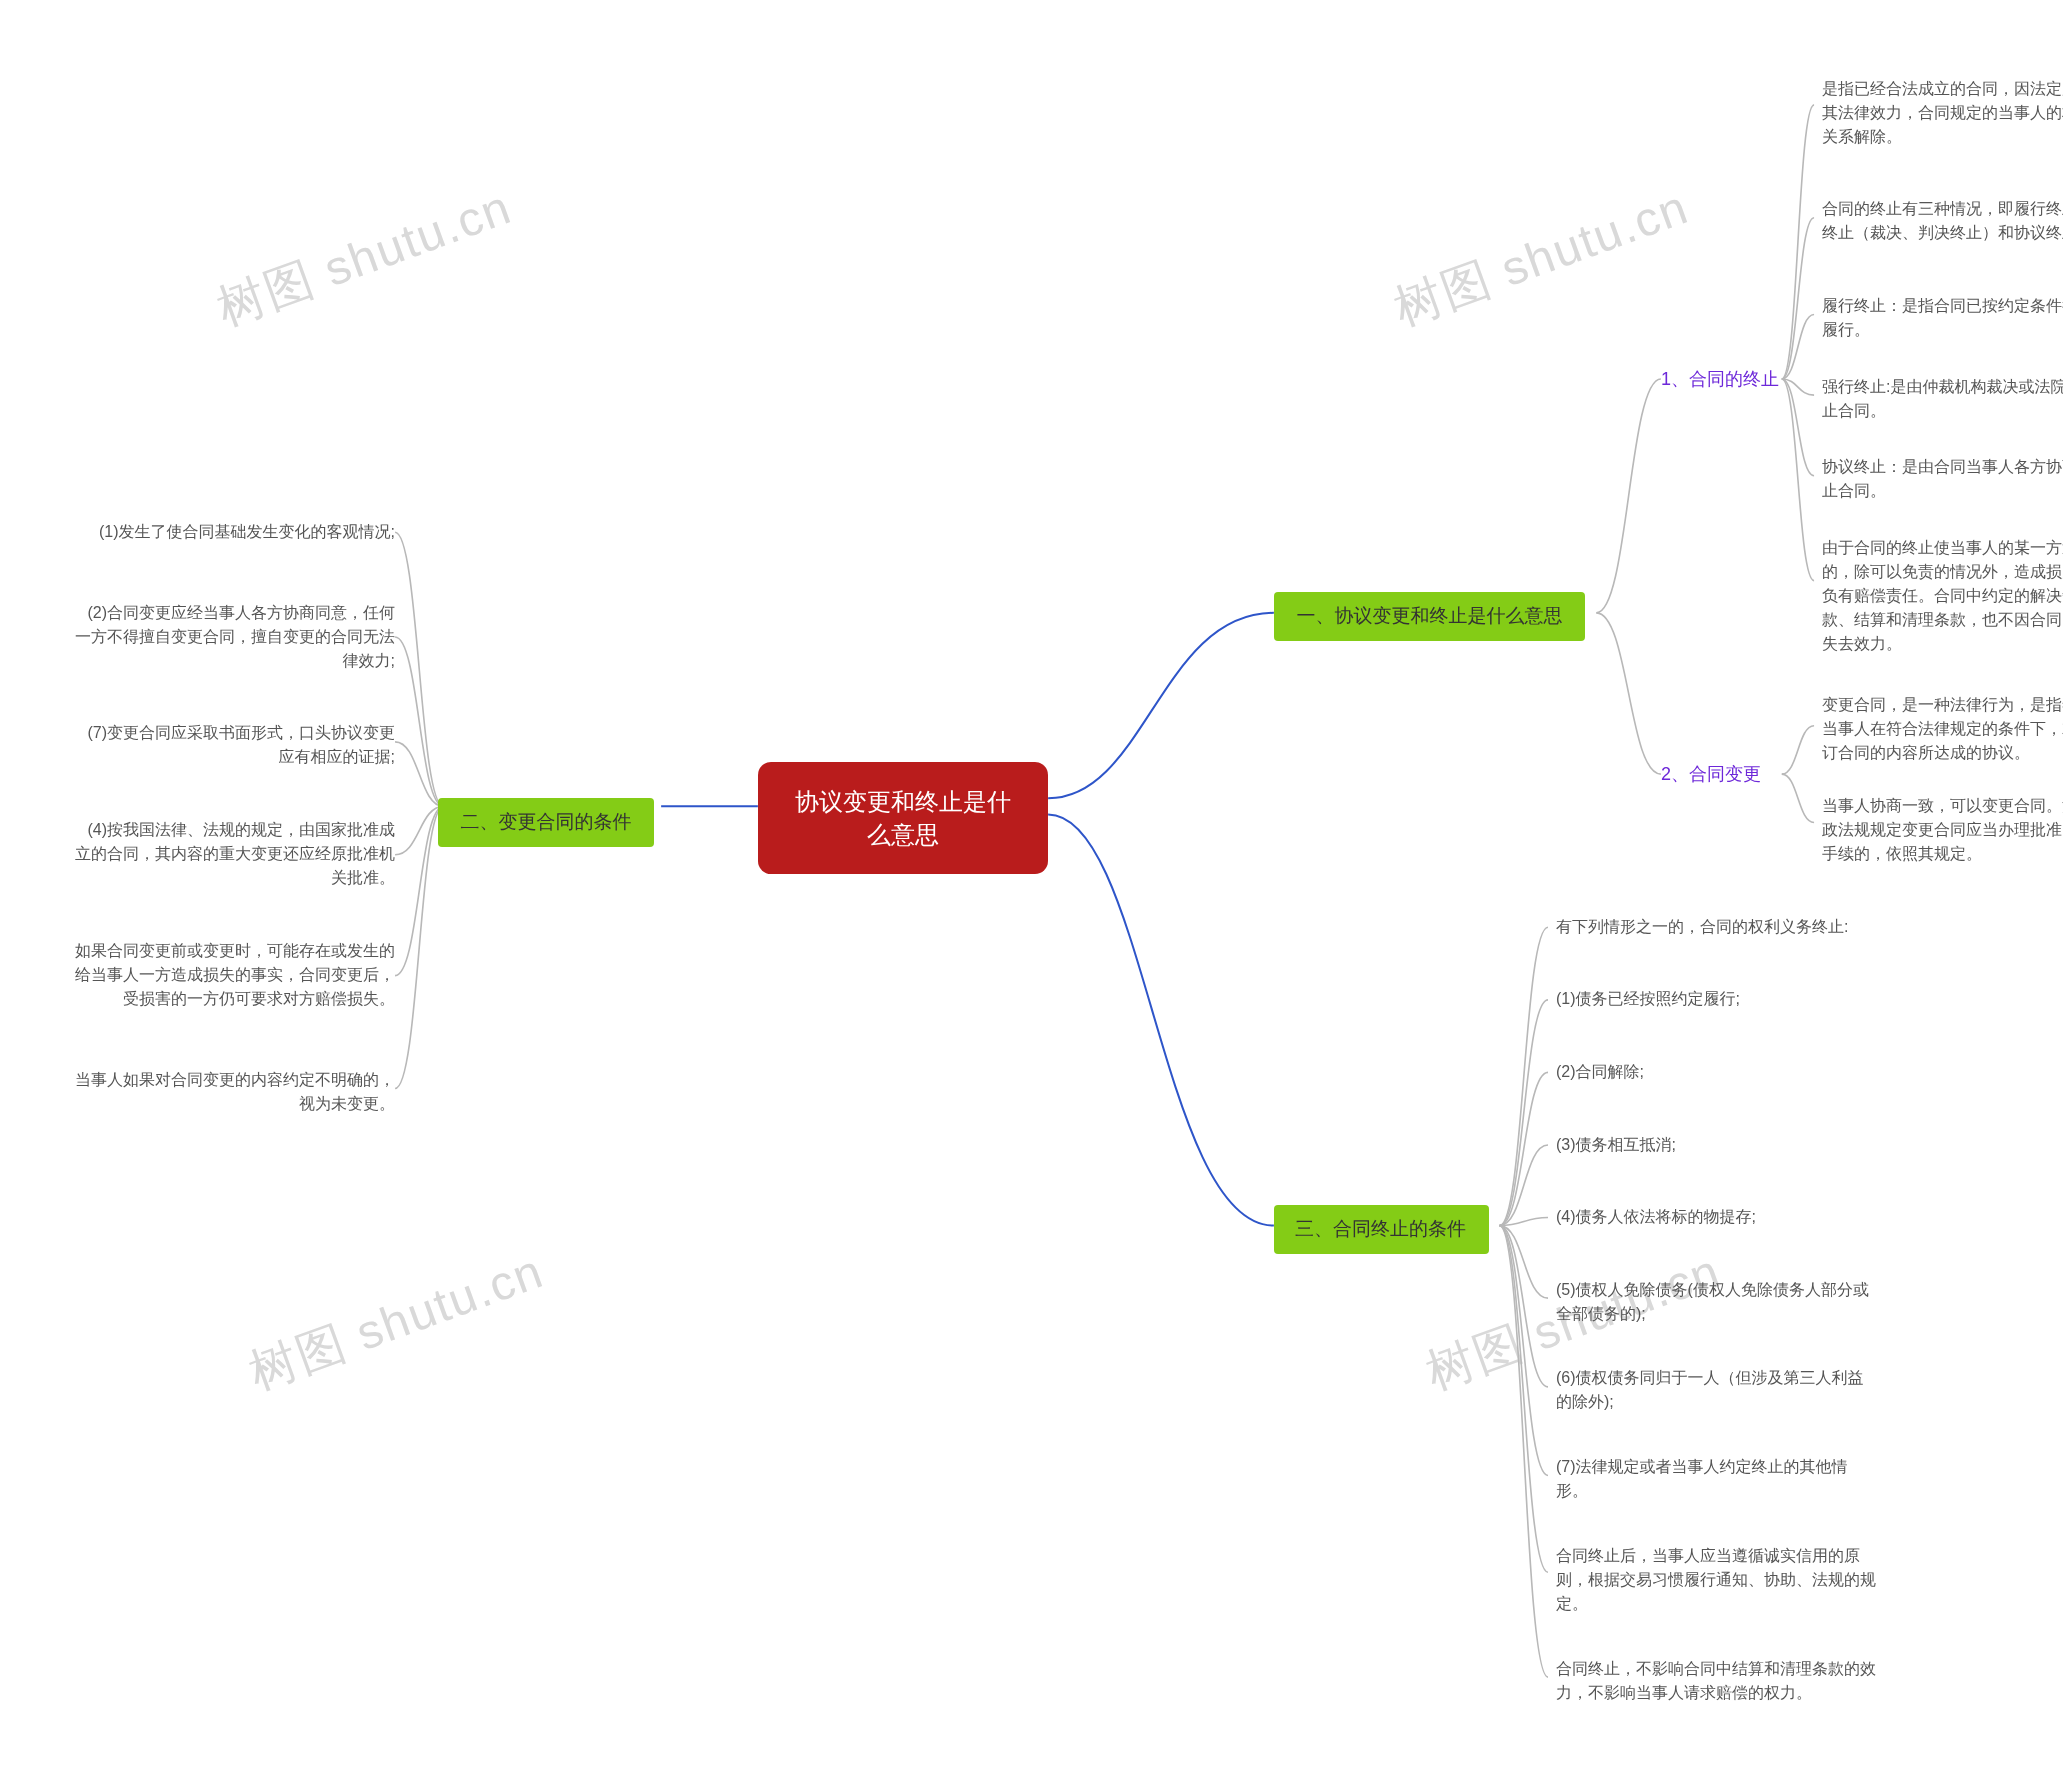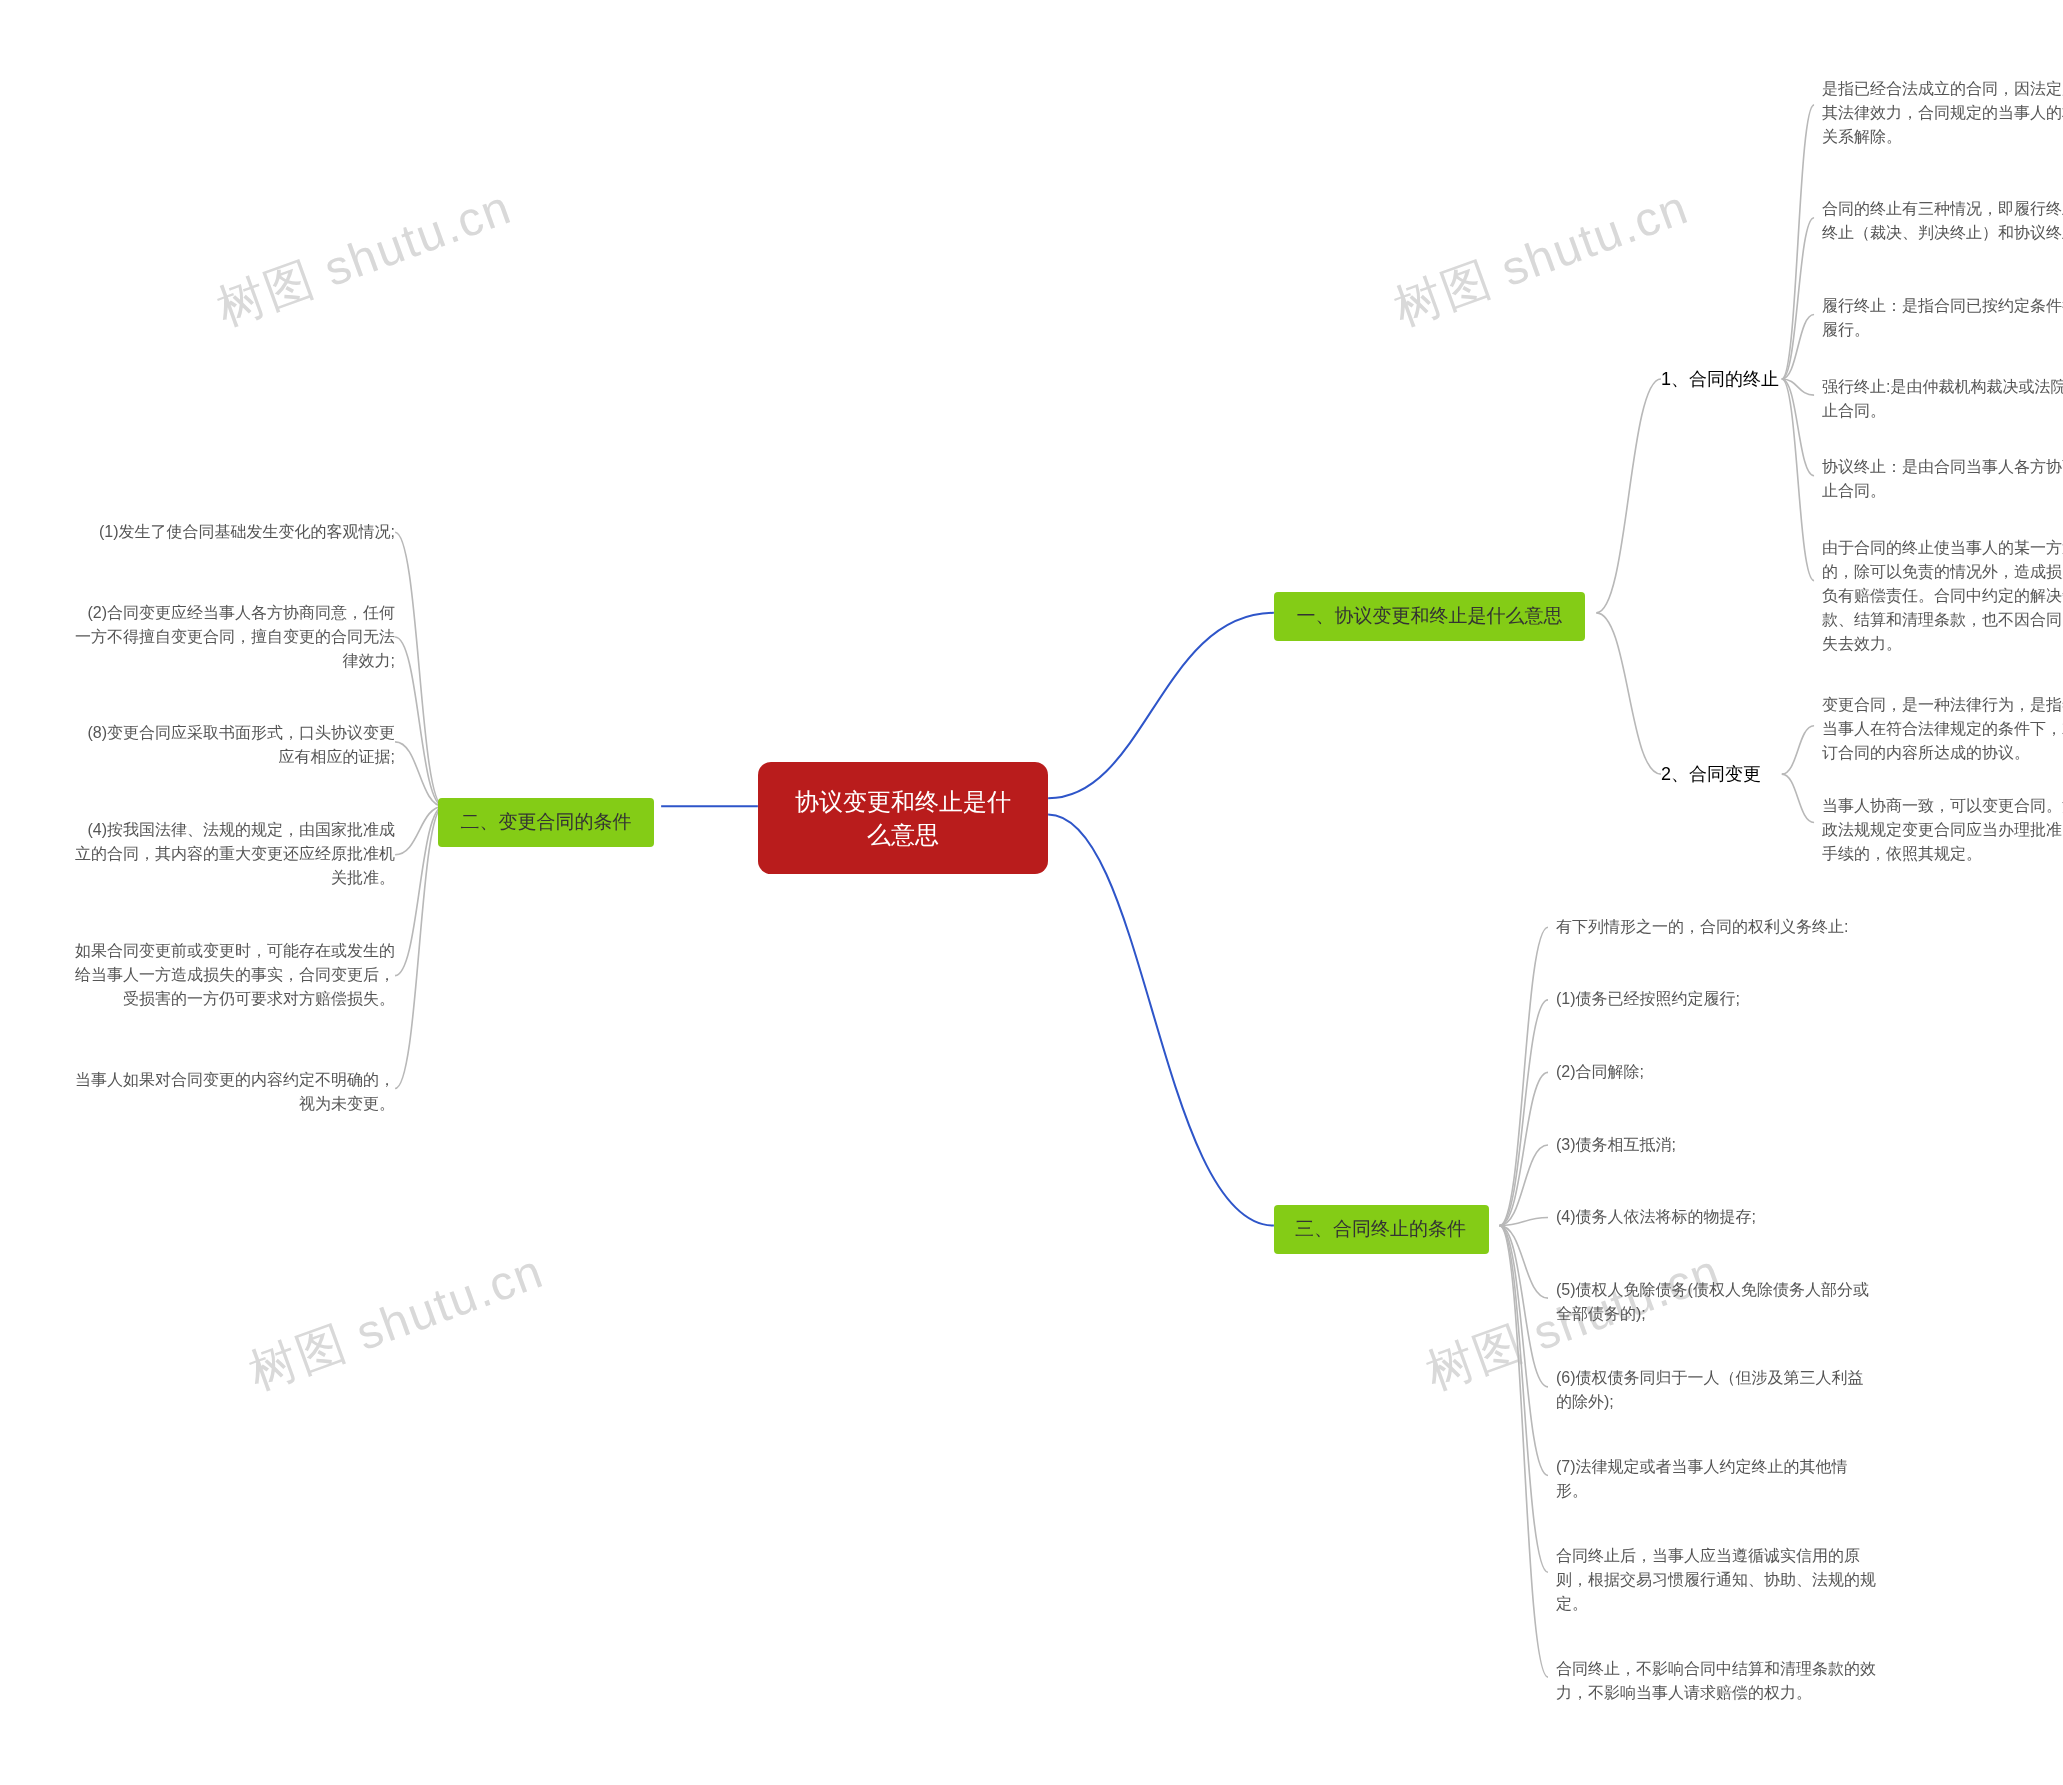--- a/index.html
+++ b/index.html
@@ -35,21 +35,21 @@
   }
   .branch {
     background: #84cc16;
     color: #333;
     padding: 11.3px 22.6px;
     border-radius: 4px;
     font-size: 19px;
     white-space: nowrap;
   }
   .sub {
-    color: #000000;
+    color: #6d28d9;
     font-size: 18px;
     white-space: nowrap;
   }
   .leaf {
     color: #555;
     font-size: 16px;
     width: 322px;
     line-height: 1.5;
   }
   .leaf-l {
@@ -128,21 +128,21 @@
 <div class="node leaf" style="left:1822px; top:375px; width:306px;">强行终止:是由仲裁机构裁决或法院判决终止合同。</div>
 <div class="node leaf" style="left:1822px; top:455px; width:306px;">协议终止：是由合同当事人各方协商同意终止合同。</div>
 <div class="node leaf" style="left:1822px; top:536px; width:306px;">由于合同的终止使当事人的某一方遭受损失的，除可以免责的情况外，造成损失的一方负有赔偿责任。合同中约定的解决争议的条款、结算和清理条款，也不因合同的终止而失去效力。</div>
 
 <div class="node leaf" style="left:1822px; top:693px; width:306px;">变更合同，是一种法律行为，是指签约双方当事人在符合法律规定的条件下，就修改原订合同的内容所达成的协议。</div>
 <div class="node leaf" style="left:1822px; top:794px; width:306px;">当事人协商一致，可以变更合同。法律、行政法规规定变更合同应当办理批准、登记等手续的，依照其规定。</div>
 
 <div class="node branch" style="left:438px; top:786px;margin-top:12px;">二、变更合同的条件</div>
 <div class="node leaf leaf-l" style="left:73px; top:520px;">(1)发生了使合同基础发生变化的客观情况;</div>
 <div class="node leaf leaf-l" style="left:73px; top:601px;">(2)合同变更应经当事人各方协商同意，任何一方不得擅自变更合同，擅自变更的合同无法律效力;</div>
-<div class="node leaf leaf-l" style="left:73px; top:721px;">(8)变更合同应采取书面形式，口头协议变更应有相应的证据;</div>
+<div class="node leaf leaf-l" style="left:73px; top:721px;">(7)变更合同应采取书面形式，口头协议变更应有相应的证据;</div>
 <div class="node leaf leaf-l" style="left:73px; top:818px;">(4)按我国法律、法规的规定，由国家批准成立的合同，其内容的重大变更还应经原批准机关批准。</div>
 <div class="node leaf leaf-l" style="left:73px; top:939px;">如果合同变更前或变更时，可能存在或发生的给当事人一方造成损失的事实，合同变更后，受损害的一方仍可要求对方赔偿损失。</div>
 <div class="node leaf leaf-l" style="left:73px; top:1068px;">当事人如果对合同变更的内容约定不明确的，视为未变更。</div>
 
 <div class="node branch" style="left:1274px; top:1205px;padding-left:21px;">三、合同终止的条件</div>
 <div class="node leaf" style="left:1556px; top:915px;">有下列情形之一的，合同的权利义务终止:</div>
 <div class="node leaf" style="left:1556px; top:987px;">(1)债务已经按照约定履行;</div>
 <div class="node leaf" style="left:1556px; top:1060px;">(2)合同解除;</div>
 <div class="node leaf" style="left:1556px; top:1133px;">(3)债务相互抵消;</div>
 <div class="node leaf" style="left:1556px; top:1205px;">(4)债务人依法将标的物提存;</div>

